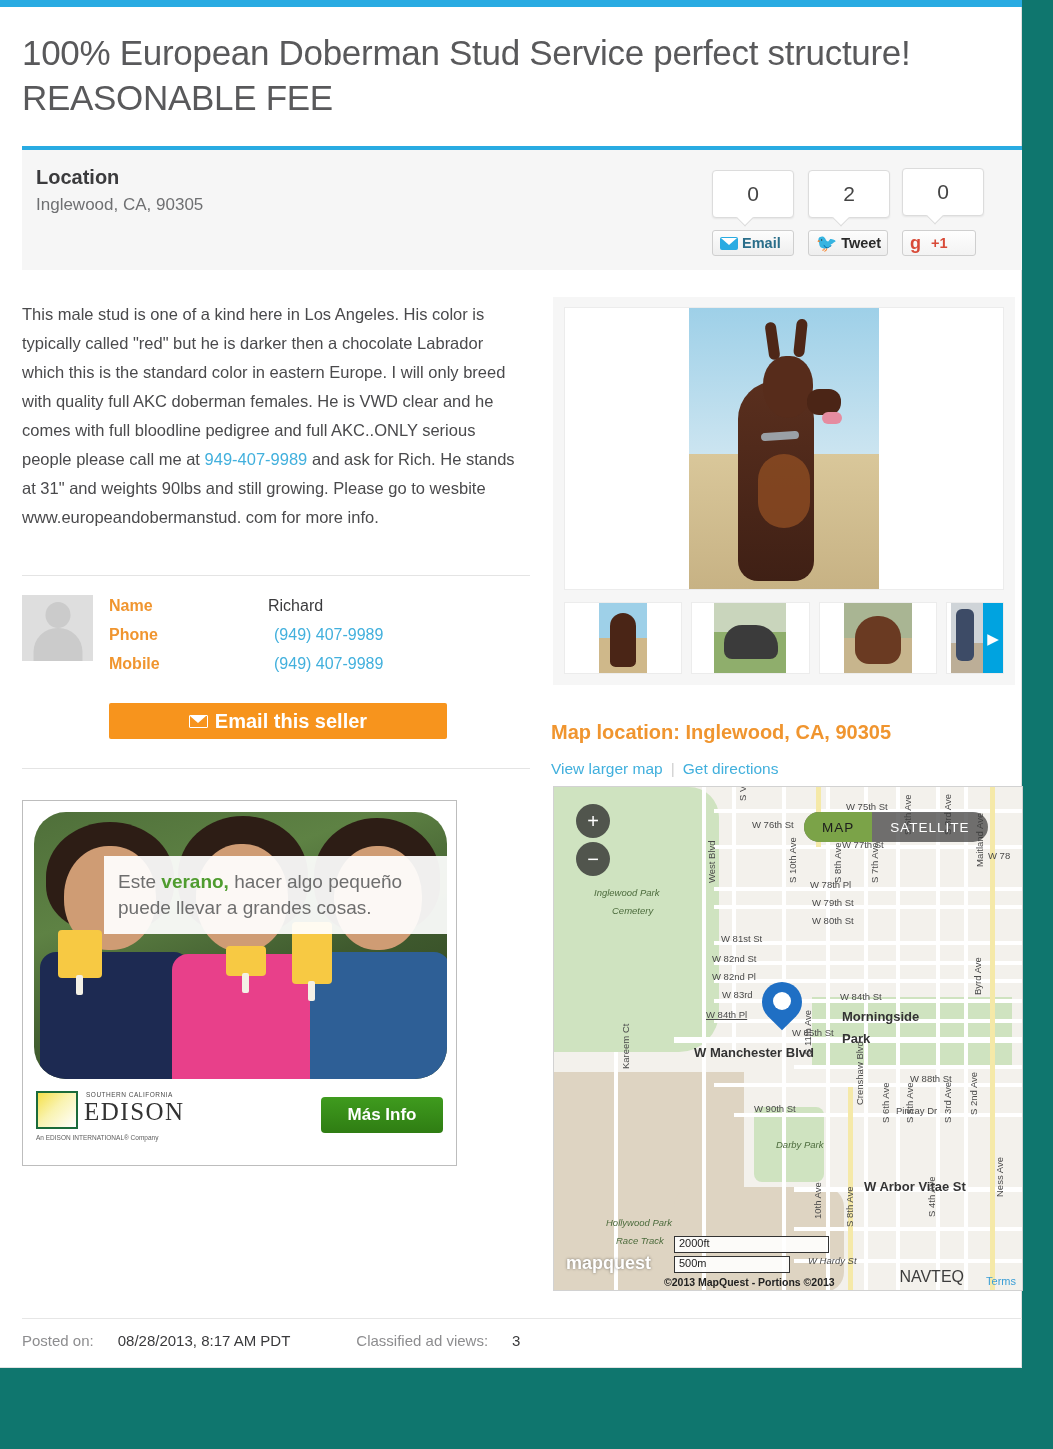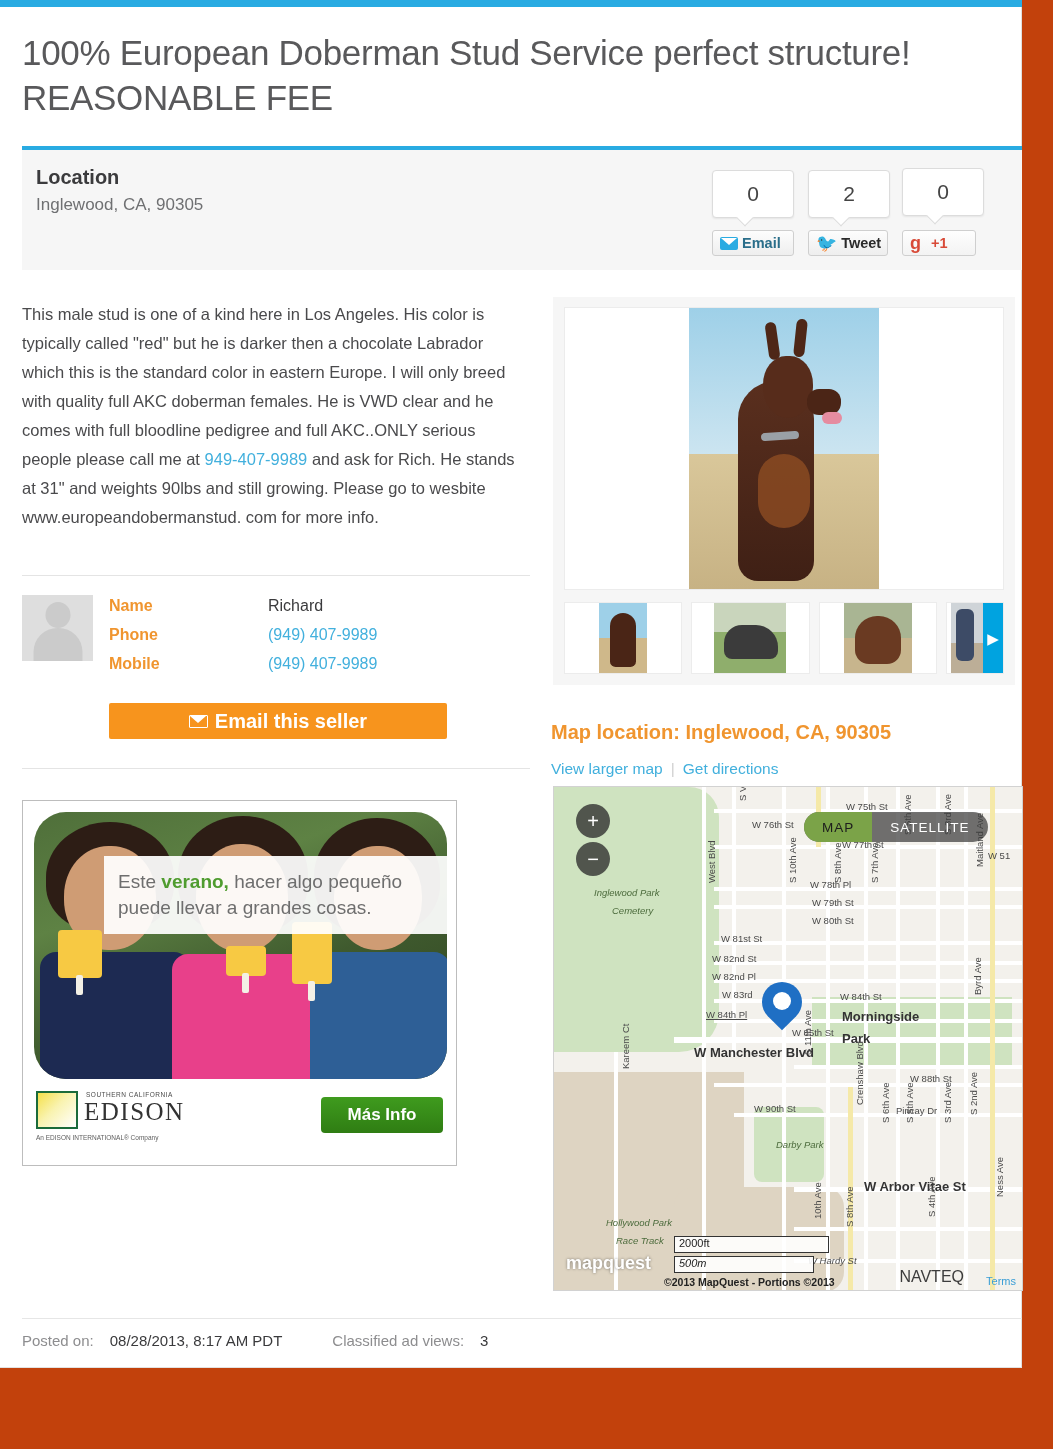--- a/index.html
+++ b/index.html
@@ -5,21 +5,21 @@
   * { box-sizing: border-box; }
   html, body {
     margin: 0; padding: 0;
     background: #f1f1f1;
     font-family: "Liberation Sans", sans-serif;
     -webkit-font-smoothing: antialiased;
   }
   #page {
     position: relative;
     width: 1053px; height: 1449px;
-    background: #c2410c;
+    background: #0f766e;
     overflow: hidden;
   }
   #sheet {
     position: absolute;
     left: 0; top: 0;
     width: 1022px; height: 1368px;
     background: #ffffff;
     border-right: 1px solid #e0e0e0;
     border-bottom: 1px solid #e2e2e2;
   }
@@ -130,21 +130,21 @@
     width: 25px; height: 26px; border-radius: 50%; background: #cbcbcb;
   }
   .avatar .body {
     position: absolute; left: 50%; top: 33px; transform: translateX(-50%);
     width: 49px; height: 40px; border-radius: 24px 24px 0 0; background: #cbcbcb;
   }
 
   .kv { position: absolute; font-size: 16px; }
   .kv .k { position: absolute; color: #f0952f; font-weight: bold; }
   .kv .v { position: absolute; left: 159px; color: #3a3a3c; }
-  .kv .v.link { color: #42b0dd; }
+  .kv .v.link { color: #42b0dd; margin-left: 6px; }
   #kv1 { left: 109px; top: 597px; width: 400px; }
   #kv2 { left: 109px; top: 626px; width: 400px; }
   #kv3 { left: 109px; top: 655px; width: 400px; }
 
   .email-seller {
     position: absolute; left: 109px; top: 703px;
     width: 338px; height: 36px;
     background: #f7941d; border: none; border-radius: 2px;
     color: #fff; font-size: 20px; font-weight: bold;
     font-family: "Liberation Sans", sans-serif;
@@ -386,21 +386,21 @@
   .marker .dot {
     position: absolute; left: 11px; top: 10px;
     width: 18px; height: 18px; border-radius: 50%; background: #fff;
   }
 
   .scalebar {
     position: absolute; border: 1px solid #333; background: rgba(255,255,255,0.9);
     font-size: 11px; color: #222; padding: 0 4px;
   }
   #scale-ft { left: 120px; bottom: 37px; width: 155px; height: 17px; }
-  #scale-m  { left: 120px; bottom: 17px; width: 140px; height: 17px; font-style: italic; }
+  #scale-m  { left: 120px; bottom: 17px; width: 116px; height: 17px; }
   .mq-logo {
     position: absolute; left: 12px; bottom: 16px;
     font-size: 18px; font-weight: bold; color: #fff;
     text-shadow: 0 0 3px rgba(0,0,0,.45);
   }
   .mq-attr {
     position: absolute; left: 110px; bottom: 2px;
     font-size: 10.5px; font-weight: bold; color: #222;
   }
   .navteq {
@@ -410,21 +410,21 @@
   .terms {
     position: absolute; right: 6px; bottom: 3px;
     font-size: 11px; color: #3a9ed6;
   }
 
   
   .foot-rule { position: absolute; left: 22px; top: 1318px; width: 1000px; height: 1px; background: #e6e6e6; }
   .foot {
     position: absolute; left: 22px; top: 1332px;
     font-size: 15px; color: #8d8d8f;
-    display: flex; align-items: baseline; gap: 16px;
+    display: flex; align-items: baseline; gap: 24px;
   }
   .foot .val { color: #3a3a3c; }
   .foot .gap { width: 18px; }
 </style>
 </head>
 <body>
 
 <div id="page">
   <div id="sheet">
 
@@ -611,21 +611,21 @@
         <div class="road-v" style="left:410px;top:0px;height:505px;"></div>
         <div class="road-v road-y" style="left:436px;top:0px;height:505px;width:5px;"></div>
         <div class="road-v road-y" style="left:294px;top:300px;height:205px;width:5px;"></div>
         <div class="road-v" style="left:60px;top:265px;height:240px;"></div>
       </div>
 
       <div id="map-labels">
           <div class="mlabel" style="left: 292px; top: 14px;">W 75th St</div>
           <div class="mlabel" style="left: 198px; top: 32px;">W 76th St</div>
           <div class="mlabel" style="left: 288px; top: 52px;">W 77th St</div>
-          <div class="mlabel" style="left: 434px; top: 63px;">W 51</div>
+          <div class="mlabel" style="left: 434px; top: 63px;">W 78</div>
           <div class="mlabel" style="left: 256px; top: 92px;">W 78th Pl</div>
           <div class="mlabel" style="left: 258px; top: 110px;">W 79th St</div>
           <div class="mlabel" style="left: 258px; top: 128px;">W 80th St</div>
           <div class="mlabel" style="left: 167px; top: 146px;">W 81st St</div>
           <div class="mlabel" style="left: 158px; top: 166px;">W 82nd St</div>
           <div class="mlabel" style="left: 158px; top: 184px;">W 82nd Pl</div>
           <div class="mlabel" style="left: 168px; top: 202px;">W 83rd</div>
           <div class="mlabel" style="left: 152px; top: 222px; text-decoration: underline;">W 84th Pl</div>
           <div class="mlabel" style="left: 286px; top: 204px;">W 84th St</div>
           <div class="mlabel" style="left: 238px; top: 240px;">W 85th St</div>

